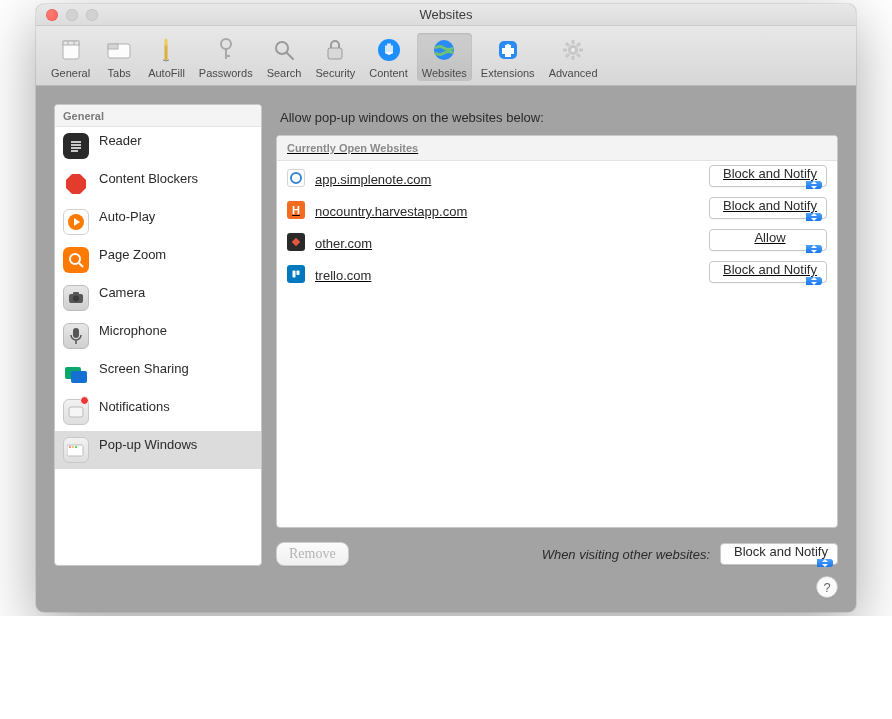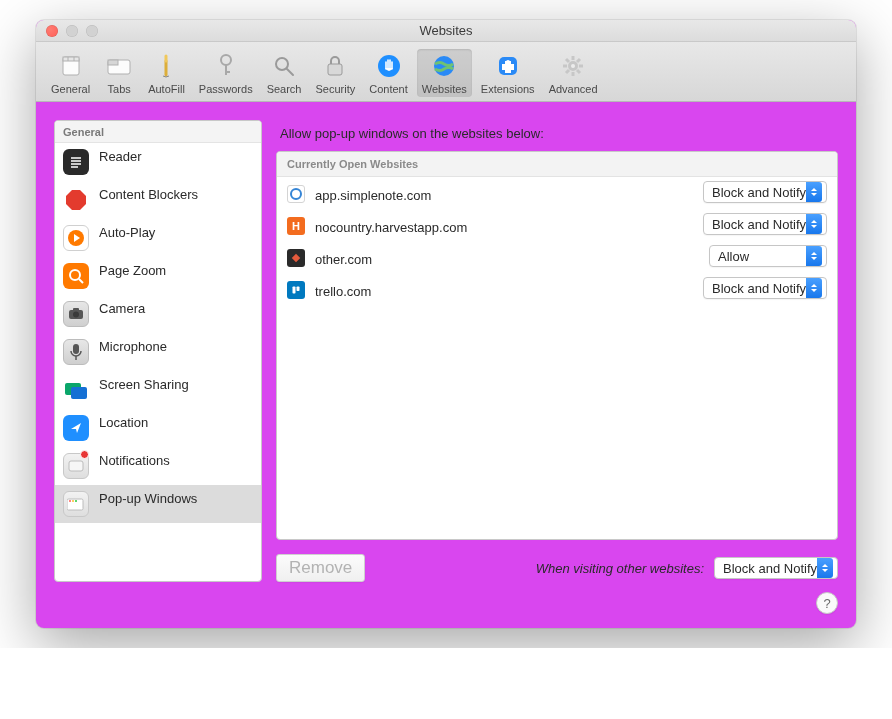--- a/index.html
+++ b/index.html
@@ -1,20 +1,20 @@
 <!DOCTYPE html>
 <html><head>
 <meta charset="utf-8">
 <style>
   * { box-sizing: border-box; margin: 0; padding: 0; font-family: -apple-system, "Helvetica Neue", Arial, sans-serif; }
   body { background: #fff; }
   .window {
     width: 820px;
-    margin: 20px auto;
-    background: #d946ef;
+    margin: 4px auto;
+    background: #a3a3a3;
     border-radius: 8px;
     box-shadow: 0 18px 60px rgba(0,0,0,0.35), 0 0 0 1px rgba(0,0,0,0.08);
     overflow: hidden;
   }
   .titlebar {
     height: 22px;
     display: flex;
     align-items: center;
     position: relative;
     background: linear-gradient(#e8e8e8,#dcdcdc);
@@ -50,47 +50,48 @@
   .sb-header { font-size:11px; color:#7a7a7a; font-weight:600; padding:5px 8px 4px; background:#f4f4f4; border-bottom:1px solid #e4e4e4;}
   .sb-item { display:flex; align-items:flex-start; gap:10px; padding:6px 8px; font-size:13px; color:#2a2a2a; position:relative; }
   .sb-item.selected { background:#dcdcdc; }
   .sb-icon { width:26px; height:26px; border-radius:6px; display:flex; align-items:center; justify-content:center; font-size:15px; color:#fff; }
   .sb-badge { position:absolute; left:25px; top:3px; width:9px; height:9px; background:#e83535; border-radius:50%; border:1px solid #fff; }
 
   .main { flex:1; display:flex; flex-direction:column; }
   .main-title { font-size:13px; color:#2a2a2a; margin:6px 0 10px 4px; }
   .listbox {
     flex:1; background:#fff; border:1px solid #c8c8c8; border-radius:4px; overflow:hidden;
-    display:flex; flex-direction:column; height:370px;
+    display:flex; flex-direction:column; height:370px;text-decoration:underline;
   }
   .lb-header { font-size:11px; color:#8a8a8a; font-weight:600; padding:6px 10px; background:#f3f3f3; border-bottom:1px solid #e3e3e3;}
   .lb-row { display:flex; align-items:flex-end; padding:4px 10px; gap:10px; font-size:13px; color:#2a2a2a;}
   .lb-row + .lb-row { margin-top:2px;}
   .site-icon { width:18px; height:18px; border-radius:3px; display:flex; align-items:center; justify-content:center; font-size:11px; font-weight:700; color:#fff; }
   .site-name { flex:1; }
   .select {
     min-width:118px; height:22px; font-size:13px; color:#2a2a2a;
     background:#fff; border:1px solid #c6c6c6; border-radius:4px;
     display:flex; align-items:center; padding:0 4px 0 8px; position:relative;
     box-shadow: 0 1px 1px rgba(0,0,0,0.04);
+    flex-direction: column;
   }
   .select .caret {
     margin-left:auto; width:16px; height:100%;
     background: linear-gradient(#4aa0ff,#1877ec);
     border-top-right-radius:3px; border-bottom-right-radius:3px;
     display:flex; flex-direction:column; align-items:center; justify-content:center;
   }
   .caret::before, .caret::after { content:""; width:0; height:0; border-left:3px solid transparent; border-right:3px solid transparent; }
   .caret::before { border-bottom:3px solid #fff; margin-bottom:2px; }
   .caret::after  { border-top:3px solid #fff; }
 
   .bottom-row { display:flex; align-items:center; gap:10px; margin-top:14px; }
   .btn {
-    font-size:17px; color:#8a8a8a; background:linear-gradient(#fbfbfb,#f0f0f0);
-    border:1px solid #cfcfcf; border-radius:3px; padding:3px 12px; box-shadow:0 1px 1px rgba(0,0,0,0.04);
+    font-size:14px; color:#8a8a8a; background:linear-gradient(#fbfbfb,#f0f0f0);
+    border:1px solid #cfcfcf; border-radius:8px; padding:3px 12px; box-shadow:0 1px 1px rgba(0,0,0,0.04);font-family:Liberation Serif, serif;
   }
   .btn.disabled { color:#b3b3b3; }
   .flex-spacer { flex:1; }
   .footer-label { font-size:13px; color:#2a2a2a;font-style:italic; }
 
   .helprow { display:flex; justify-content:flex-end; padding:0 18px 14px 18px; }
   .help { width:22px; height:22px; border-radius:50%; border:1px solid #c6c6c6; background:#fafafa;
           display:flex; align-items:center; justify-content:center; font-size:13px; color:#6a6a6a;
           box-shadow:0 1px 1px rgba(0,0,0,0.05);}
 </style>
@@ -290,28 +291,20 @@
       <div class="sb-item">
         <span class="sb-icon" style="background:transparent">
           <svg width="26" height="24">
               <rect x="2" y="5" width="16" height="12" rx="2" fill="#0aa66a"></rect>
               <rect x="8" y="9" width="16" height="12" rx="2" fill="#1570d4"></rect>
             </svg>
         </span>
         <span>Screen Sharing</span>
       </div>
 
-      <div class="sb-item">
-        <span class="sb-icon" style="background:#1f8fff">
-          <svg width="16" height="16">
-              <polygon points="3,9 13,3 9,13 8,9" fill="#fff"></polygon>
-            </svg>
-        </span>
-        <span>Location</span>
-      </div>
 
 
       <div class="sb-item" style="position:relative">
         <span class="sb-icon" style="background:linear-gradient(#f2f2f2,#dedede);border:1px solid #c8c8c8">
           <svg width="16" height="12">
               <rect x="1" y="1" width="14" height="10" rx="2" fill="#f6f6f6" stroke="#bcbcbc"></rect>
             </svg>
         </span>
         <span class="sb-badge"></span>
         <span>Notifications</span>

